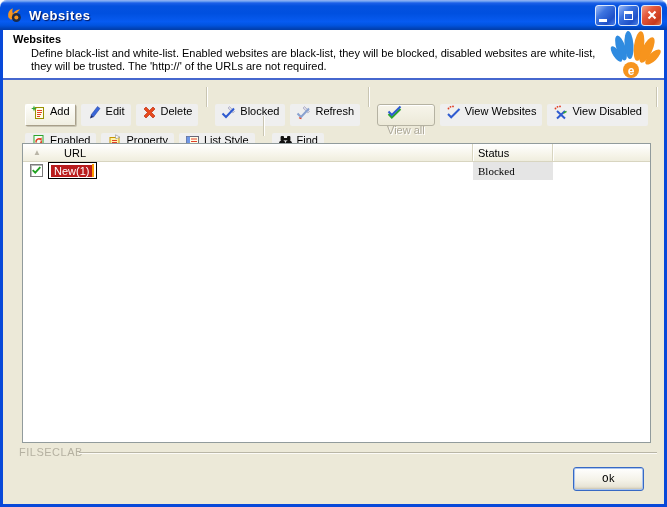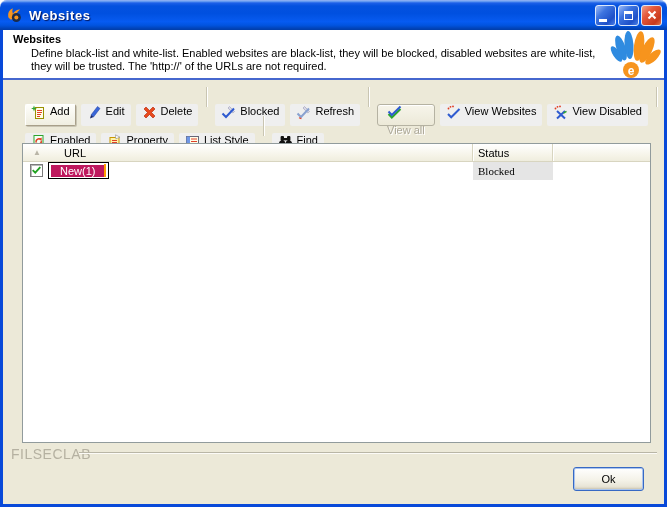--- a/index.html
+++ b/index.html
@@ -56,32 +56,32 @@
   .hcol{display:flex;align-items:center;box-sizing:border-box;height:100%;}
   .hcol.c0{width:28px;justify-content:center;}
   .sort-arrow{color:#b9b5a7;font-size:8px;line-height:8px;}
   .hcol.curl{width:422px;padding-left:13px;border-right:1px solid #d8d5c0;box-shadow:1px 0 0 #fff;}
   .hcol.cstat{width:80px;padding-left:5px;border-right:1px solid #d8d5c0;box-shadow:1px 0 0 #fff;}
   .lrow{position:relative;height:18px;}
   .cbx{position:absolute;left:7px;top:2px;width:13px;height:13px;background:#fff;box-sizing:border-box;
     border:1px solid #7b7b7b;box-shadow:inset 1px 1px 0 #b8b8b8;display:flex;align-items:center;justify-content:center;}
   .editbox{position:absolute;left:25px;top:0;height:17px;box-sizing:border-box;border:1px solid #000;
     background:#fff;display:flex;align-items:center;padding:0 2px;font-size:11px;}
-  .sel{background:#be185d;color:#fff;padding:0 9px;}
+  .sel{background:#b91c1c;color:#fff;padding:0 3px;}
   .caret{width:2px;height:13px;background:#ff9c00;flex:none;}
   .statcell{position:absolute;left:450px;top:0;width:80px;height:18px;background:#e5e5e5;
     font-size:11px;line-height:18px;padding-left:5px;box-sizing:border-box;color:#000;font-family:Liberation Serif, serif;}
 
   
-  .watermark{position:absolute;left:8px;top:416px;font-size:14px;color:#b5b1a1;letter-spacing:.5px;}
+  .watermark{position:absolute;left:16px;top:416px;font-size:11px;color:#b5b1a1;letter-spacing:.5px;}
   .rule{position:absolute;left:76px;top:422px;width:578px;height:2px;box-sizing:border-box;
     border-top:1px solid #b9b6a6;border-bottom:1px solid #fcfbf7;}
   .ok-btn{position:absolute;left:570px;top:437px;width:71px;height:24px;border-radius:3px;
     border:1px solid #3769c4;box-shadow:inset 0 0 0 1px #a9c4ee,inset 0 -2px 2px rgba(160,150,120,.35);
-    background:linear-gradient(#ffffff,#f4f2e8 55%,#e2decd);font-size:11px;font-family:Liberation Sans, sans-serif;
+    background:linear-gradient(#ffffff,#f4f2e8 55%,#e2decd);font-size:11px;font-family:Liberation Mono, monospace;
     color:#000;padding:0;cursor:default;}
 </style>
 </head>
 <body>
 
 <div class="window">
 
   <div class="titlebar">
     <svg class="app-icon" viewBox="0 0 16 16">
       <path d="M2 10 Q1 4 6 2 Q5 5 6.2 7 Q8 3 12.5 3 Q9.5 5 9.3 8 Q8.5 12 4 12 Z" fill="#f7941d"></path>

